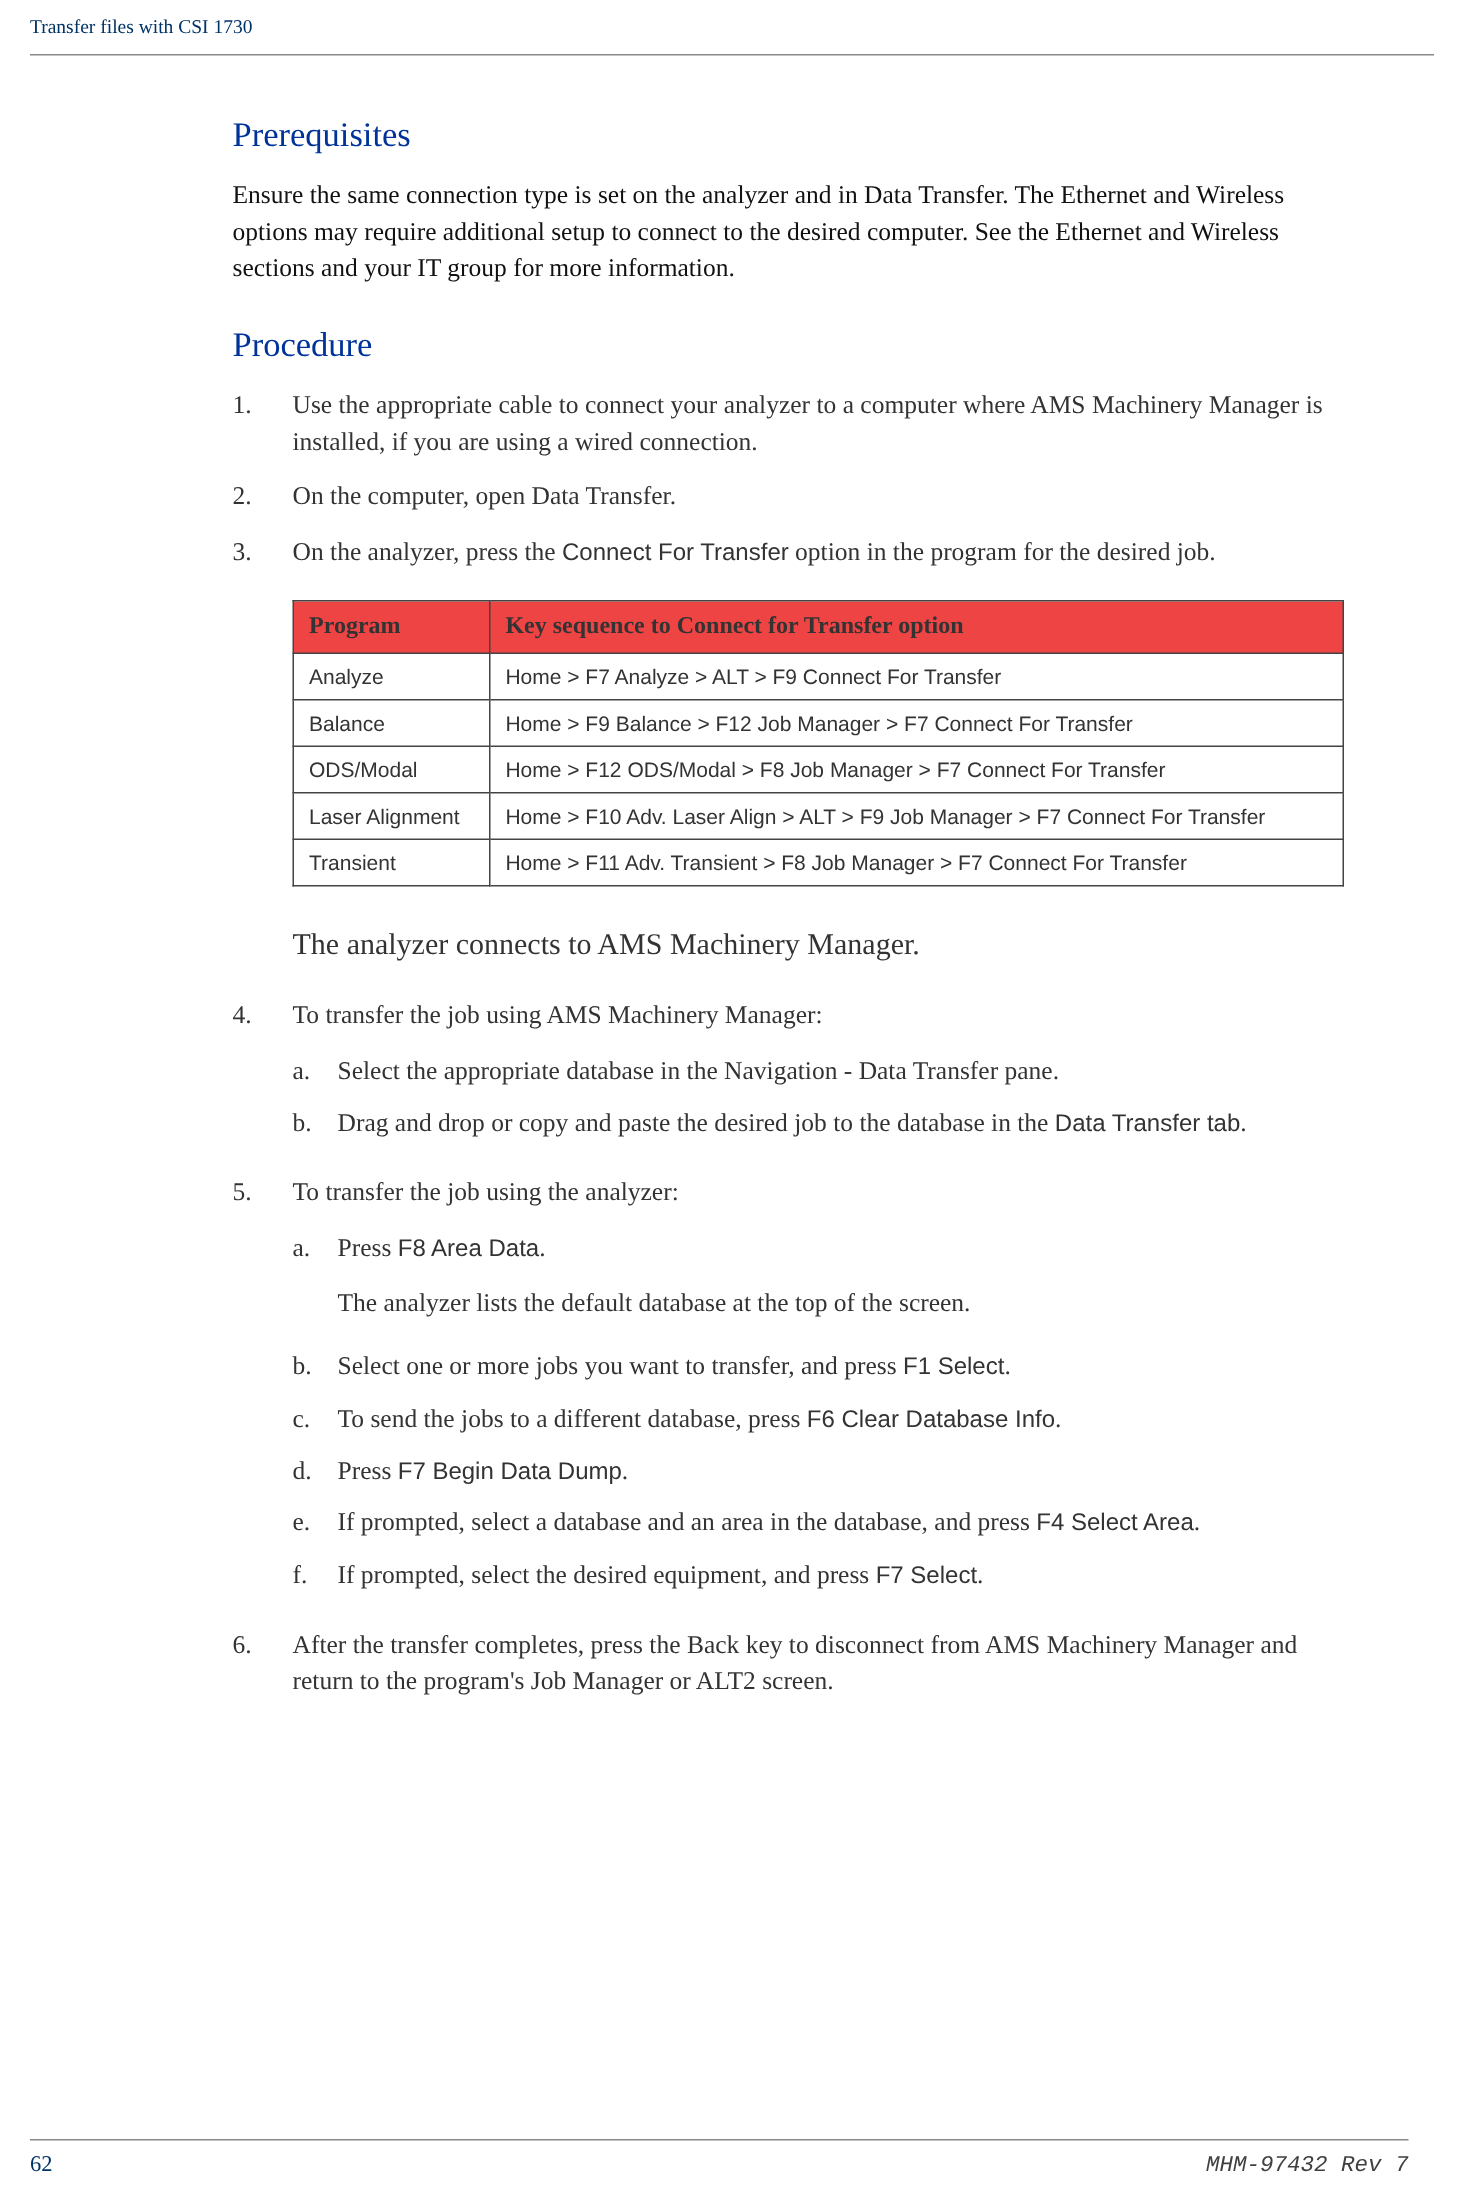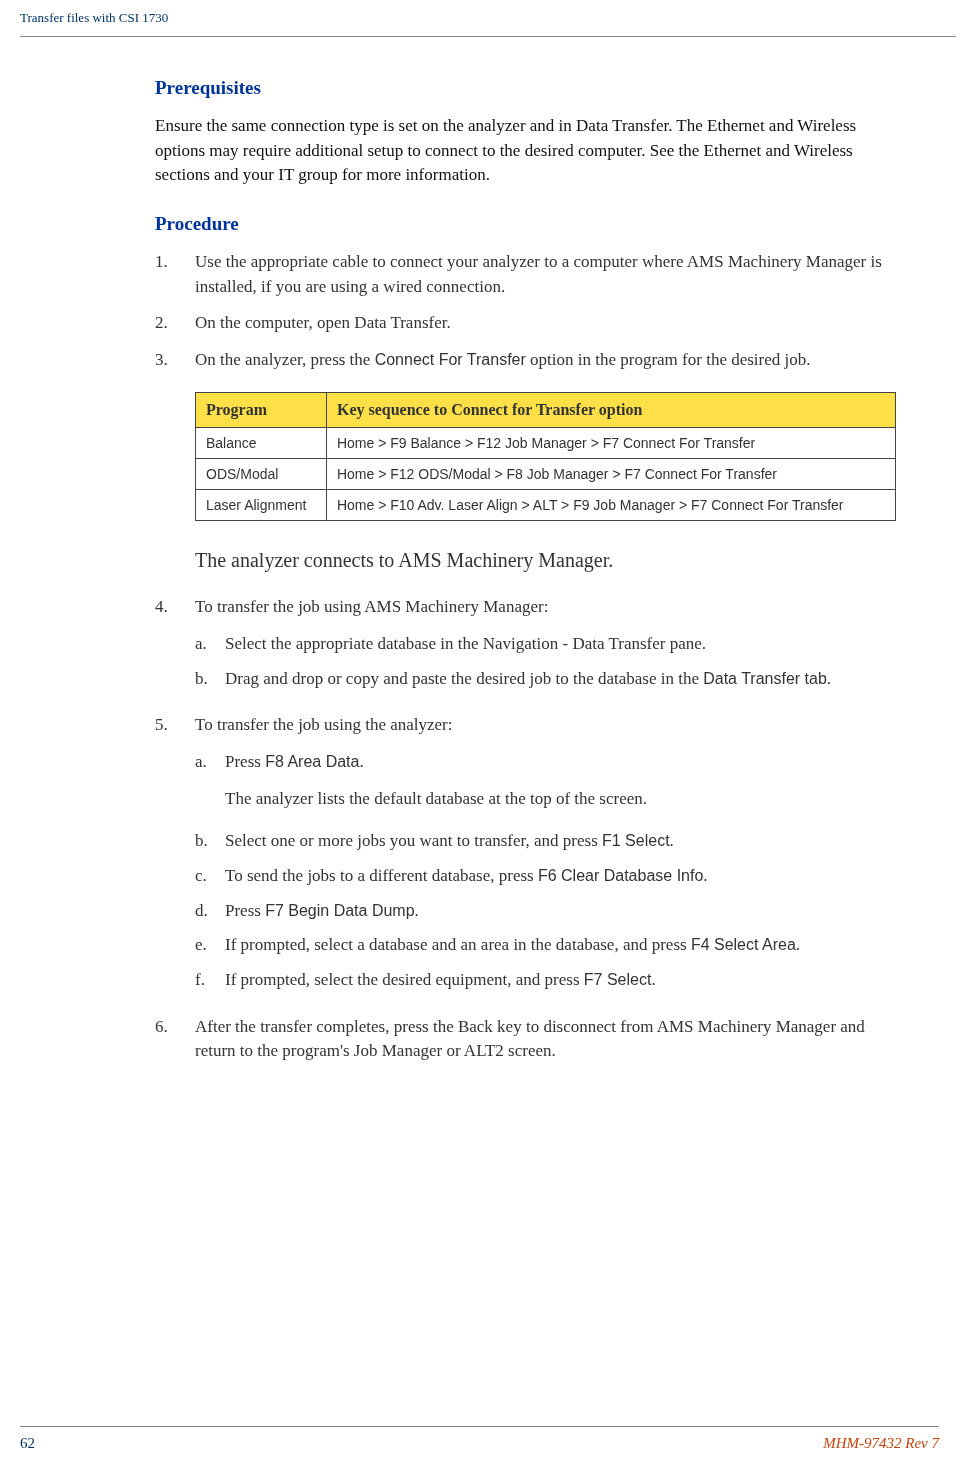--- a/index.html
+++ b/index.html
@@ -23,22 +23,22 @@
     }
     .header-line {
       border-bottom: 1px solid #888;
       margin: 0 20px 40px 20px;
     }
     .content {
       padding: 0 80px 0 155px;
     }
     .section-heading {
       color: #003399;
-      font-size: 19px;
-      font-weight: bold;
+      font-size: 23px;
+      font-weight: normal;
       margin-bottom: 15px;
       margin-top: 25px;
     }
     .body-text {
       font-size: 17px;
       line-height: 1.45;
       color: #111;
       margin-bottom: 10px;
     }
     .numbered-list {
@@ -62,21 +62,21 @@
       font-size: 16px;
     }
     .table-container {
       margin: 20px 0 25px 40px;
     }
     table {
       border-collapse: collapse;
       width: 100%;
     }
     th {
-      background: #fde047;
+      background: #ef4444;
       border: 1px solid #444;
       padding: 8px 10px;
       text-align: left;
       font-size: 16px;
       font-weight: bold;
     }
     td {
       border: 1px solid #444;
       padding: 7px 10px;
       font-family: Arial, Helvetica, sans-serif;
@@ -122,22 +122,23 @@
     }
     .footer-content {
       display: flex;
       justify-content: space-between;
       font-size: 15px;
     }
     .page-number {
       color: #003366;
     }
     .doc-ref {
-      color: #c2410c;
+      color: #404040;
       font-style: italic;
+      font-family: Liberation Mono, monospace;
     }
   </style>
 </head>
 <body>
 
 <div class="page-header">
   <span>Transfer files with CSI 1730</span>
 </div>
 <div class="header-line"></div>
 
@@ -168,30 +169,38 @@
   <div class="table-container">
     <table>
       <thead>
         <tr>
           <th>Program</th>
           <th>Key sequence to Connect for Transfer option</th>
         </tr>
       </thead>
       <tbody>
         <tr>
+          <td>Analyze</td>
+          <td>Home &gt; F7 Analyze &gt; ALT &gt; F9 Connect For Transfer</td>
+        </tr>
+        <tr>
           <td>Balance</td>
           <td>Home &gt; F9 Balance &gt; F12 Job Manager &gt; F7 Connect For Transfer</td>
         </tr>
         <tr>
           <td>ODS/Modal</td>
           <td>Home &gt; F12 ODS/Modal &gt; F8 Job Manager &gt; F7 Connect For Transfer</td>
         </tr>
         <tr>
           <td>Laser Alignment</td>
           <td>Home &gt; F10 Adv. Laser Align &gt; ALT &gt; F9 Job Manager &gt; F7 Connect For Transfer</td>
+        </tr>
+        <tr>
+          <td>Transient</td>
+          <td>Home &gt; F11 Adv. Transient &gt; F8 Job Manager &gt; F7 Connect For Transfer</td>
         </tr>
       </tbody>
     </table>
   </div>
 
   <p class="post-table-text">The analyzer connects to AMS Machinery Manager.</p>
 
   <ol class="numbered-list">
     <li class="numbered-item">
       <span class="item-number">4.</span>

